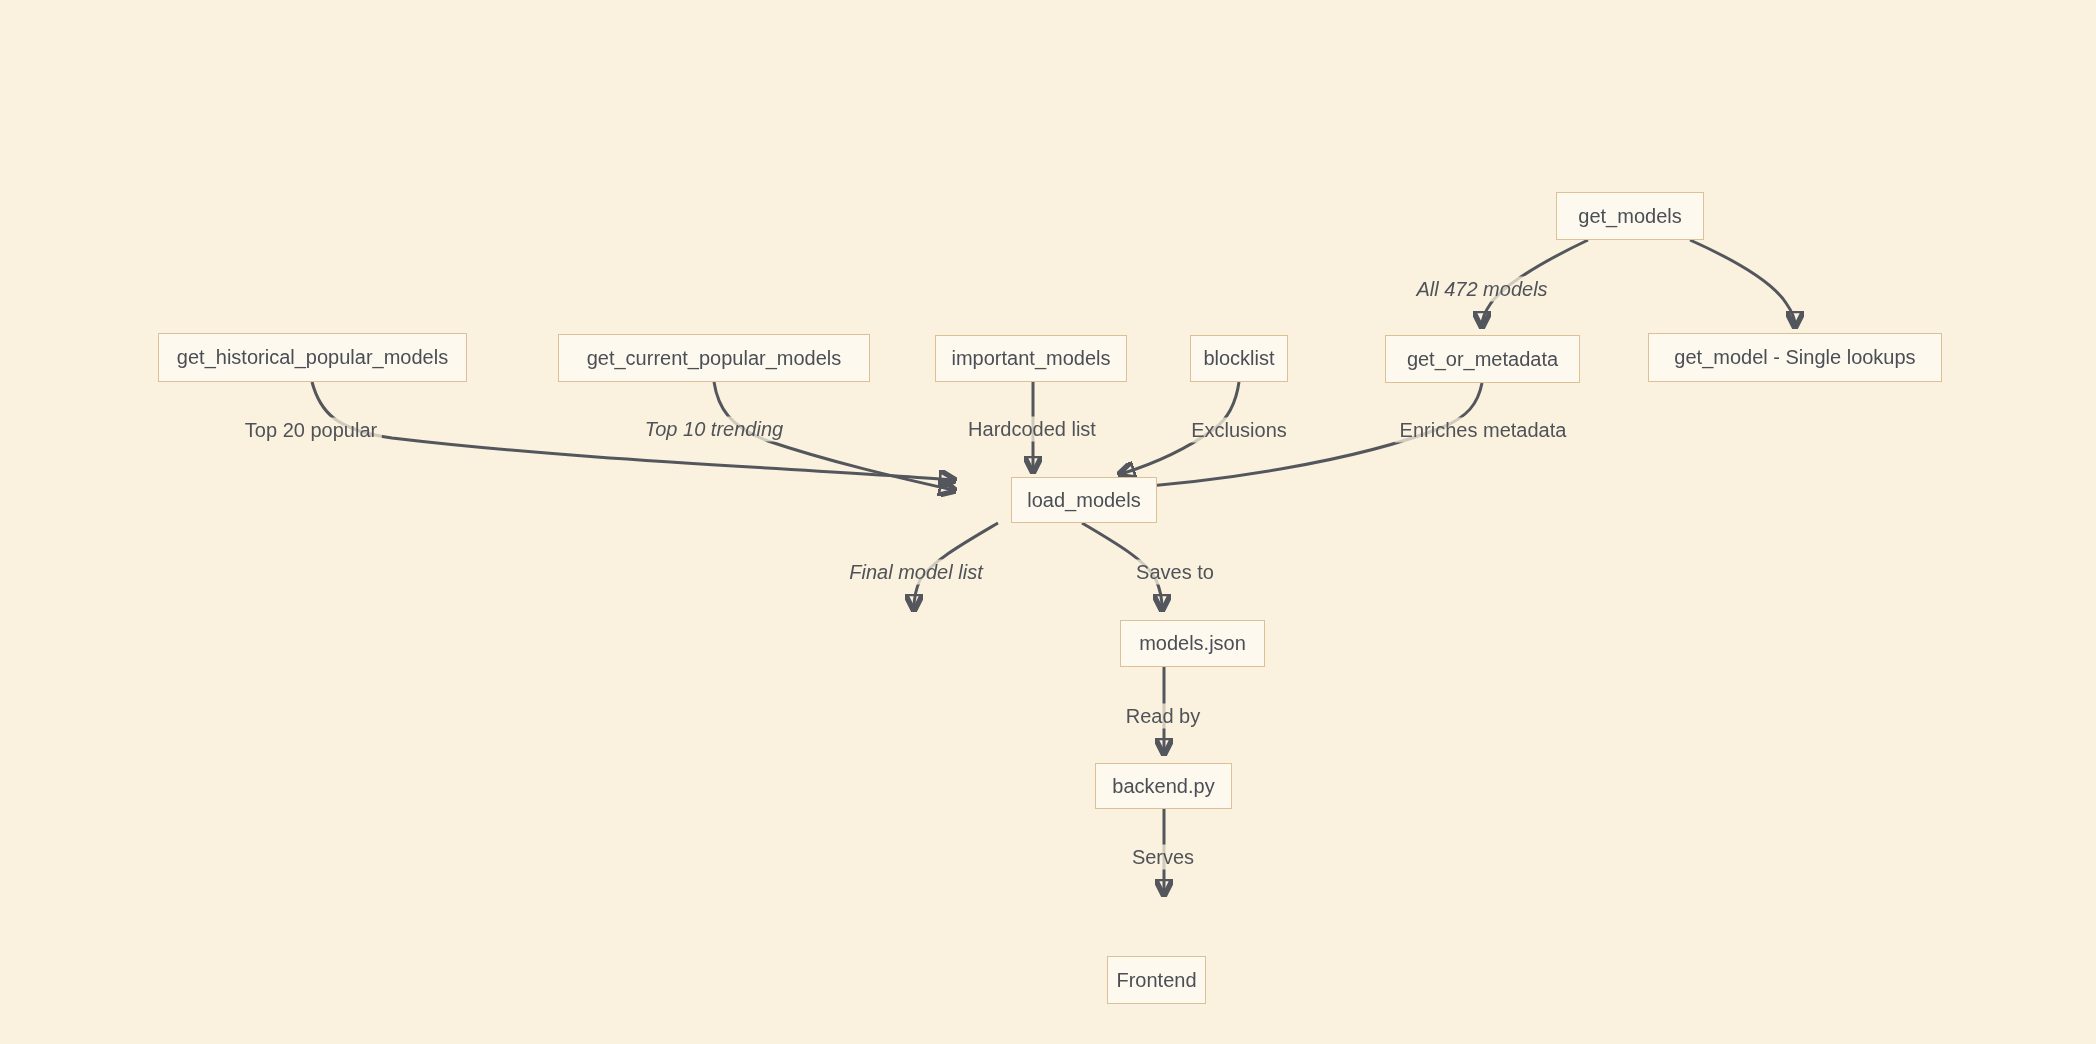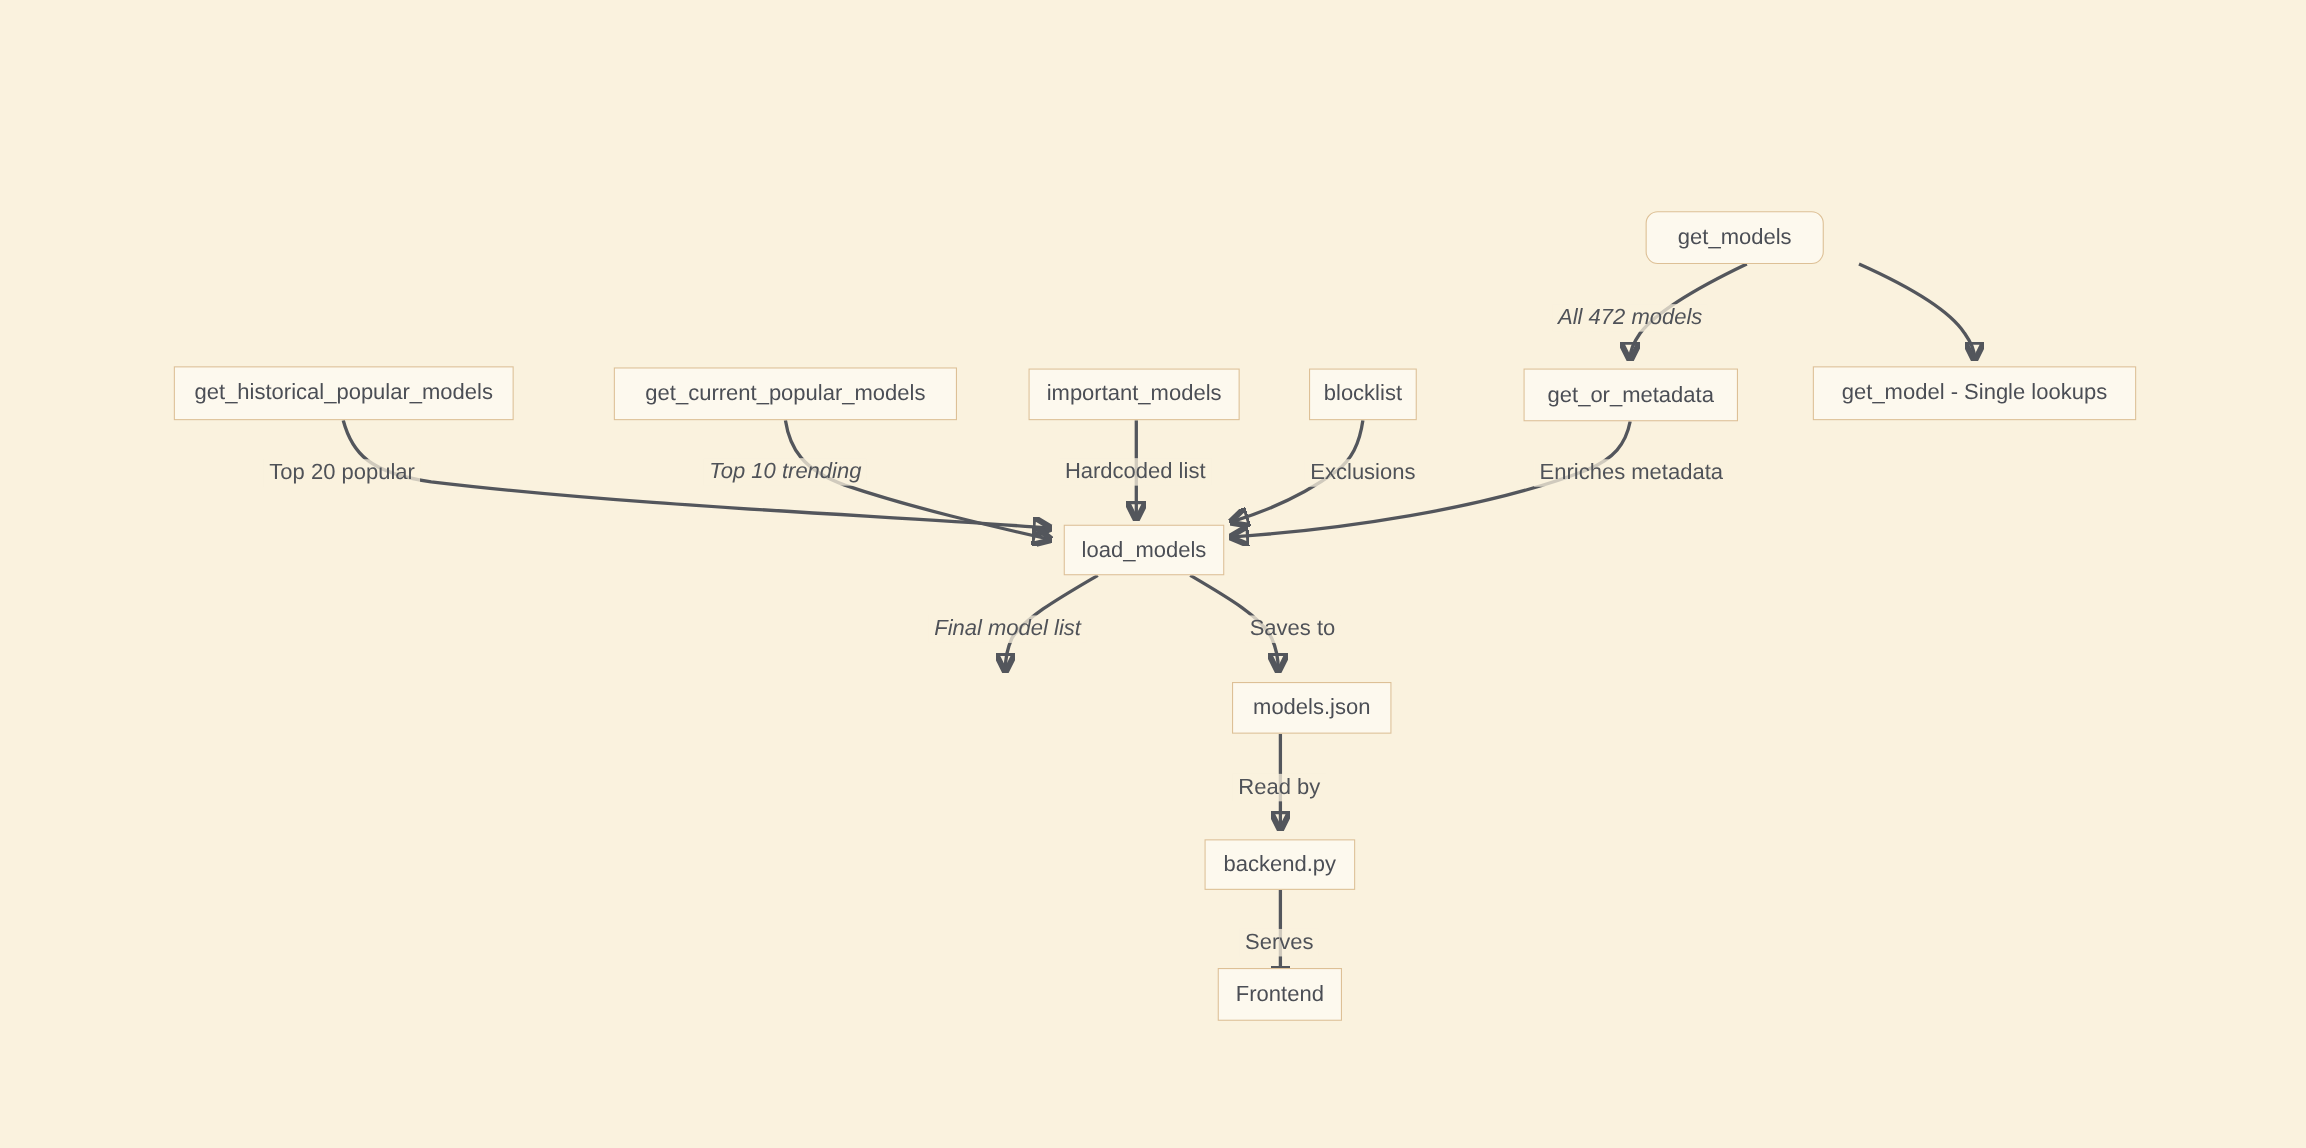--- a/index.html
+++ b/index.html
@@ -43,32 +43,32 @@
     position: absolute;
     transform: translate(-50%, -50%);
     background: rgba(250, 242, 222, 0.75);
     color: #4f5258;
     font-size: 20px;
     padding: 1px 5px;
     white-space: nowrap;
     z-index: 3;
   }
   
-  #n-get-models              { left: 1496px; top: 192px; width: 162px; height: 48px; border-radius: 11px; }
+  #n-get-models              { left: 1556px; top: 192px; width: 148px; height: 48px; }
   #n-get-historical          { left: 158px;  top: 333px; width: 309px; height: 49px; }
   #n-get-current             { left: 558px;  top: 334px; width: 312px; height: 48px; }
   #n-important-models        { left: 935px;  top: 335px; width: 192px; height: 47px; }
   #n-blocklist               { left: 1190px; top: 335px; width: 98px;  height: 47px; }
   #n-get-or-metadata         { left: 1385px; top: 335px; width: 195px; height: 48px; }
   #n-get-model-single        { left: 1648px; top: 333px; width: 294px; height: 49px; }
-  #n-load-models             { left: 967px;  top: 477px; width: 146px; height: 46px; }
+  #n-load-models             { left: 1011px;  top: 477px; width: 146px; height: 46px; }
   #n-main-py-evaluation      { left: 809px;  top: 619px; width: 216px; height: 47px; }
   #n-models-json             { left: 1120px; top: 620px; width: 145px; height: 47px; }
   #n-backend-py              { left: 1095px; top: 763px; width: 137px; height: 46px; }
-  #n-frontend                { left: 1107px; top: 880px; width: 113px; height: 48px; }
+  #n-frontend                { left: 1107px; top: 956px; width: 99px; height: 48px; }
   
   #l-all-472       { left: 1482px; top: 289px; font-style: italic; }
   #l-top-20        { left: 311px;  top: 430px; }
   #l-top-10        { left: 714px;  top: 429px; font-style: italic; }
   #l-hardcoded     { left: 1032px; top: 429px; }
   #l-exclusions    { left: 1239px; top: 430px; }
   #l-enriches      { left: 1483px; top: 430px; }
   #l-final-list    { left: 916px;  top: 572px; font-style: italic; }
   #l-saves-to      { left: 1163px; top: 572px; margin-left: 12px; }
   #l-read-by       { left: 1163px; top: 716px; }

